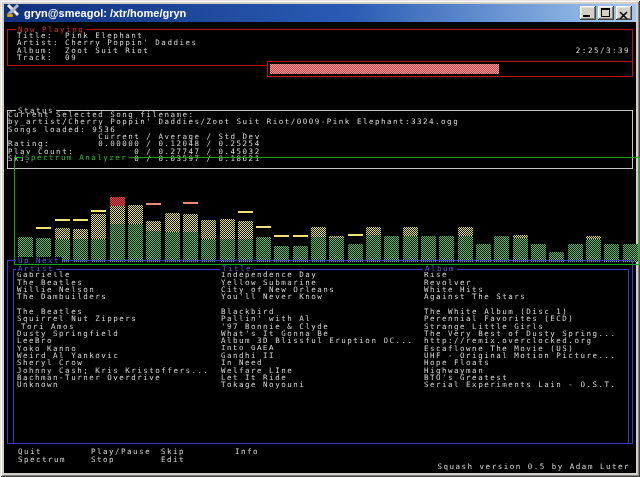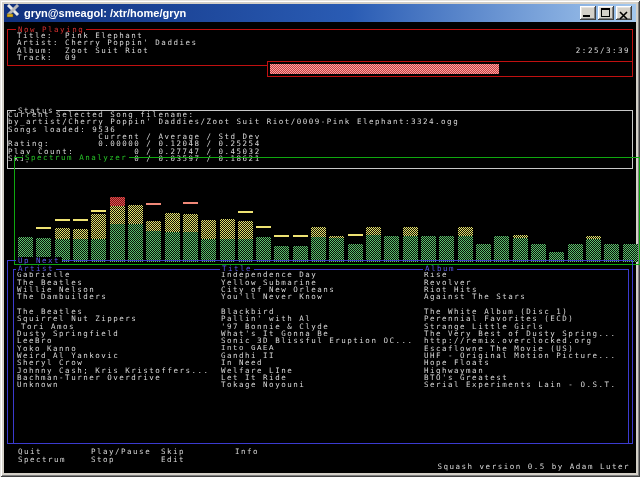--- a/index.html
+++ b/index.html
@@ -251,21 +251,21 @@
             <span class="lc" style="left: 416px;">Rise</span>
           </div>
           <div class="lr" style="top: 17.63px;">
             <span class="lc" style="left: 9px;">The Beatles</span>
             <span class="lc" style="left: 213px;">Yellow Submarine</span>
             <span class="lc" style="left: 416px;">Revolver</span>
           </div>
           <div class="lr" style="top: 24.96px;">
             <span class="lc" style="left: 9px;">Willie Nelson</span>
             <span class="lc" style="left: 213px;">City of New Orleans</span>
-            <span class="lc" style="left: 416px;">Riot Hits</span>
+            <span class="lc" style="left: 416px;">White Hits</span>
           </div>
           <div class="lr" style="top: 32.29px;">
             <span class="lc" style="left: 9px;">The Dambuilders</span>
             <span class="lc" style="left: 213px;">You'll Never Know</span>
             <span class="lc" style="left: 416px;">Against The Stars</span>
           </div>
           <div class="lr" style="top: 46.95px;">
             <span class="lc" style="left: 9px;">The Beatles</span>
             <span class="lc" style="left: 213px;">Blackbird</span>
             <span class="lc" style="left: 416px;">The White Album (Disc 1)</span>
@@ -280,21 +280,21 @@
             <span class="lc" style="left: 213px;">'97 Bonnie &amp; Clyde</span>
             <span class="lc" style="left: 416px;">Strange Little Girls</span>
           </div>
           <div class="lr" style="top: 68.94px;">
             <span class="lc" style="left: 9px;">Dusty Springfield</span>
             <span class="lc" style="left: 213px;">What's It Gonna Be</span>
             <span class="lc" style="left: 416px;">The Very Best of Dusty Spring...</span>
           </div>
           <div class="lr" style="top: 76.27px;">
             <span class="lc" style="left: 9px;">LeeBro</span>
-            <span class="lc" style="left: 213px;">Sonic 3D Blissful Eruption OC...</span>
+            <span class="lc" style="left: 213px;">Album 3D Blissful Eruption OC...</span>
             <span class="lc" style="left: 416px;">http://remix.overclocked.org</span>
           </div>
           <div class="lr" style="top: 83.6px;">
             <span class="lc" style="left: 9px;">Yoko Kanno</span>
             <span class="lc" style="left: 213px; font-family: Liberation Mono, monospace;">Into GAEA</span>
             <span class="lc" style="left: 416px;">Escaflowne The Movie (US)</span>
           </div>
           <div class="lr" style="top: 90.93px;">
             <span class="lc" style="left: 9px;">Weird Al Yankovic</span>
             <span class="lc" style="left: 213px;">Gandhi II</span>

